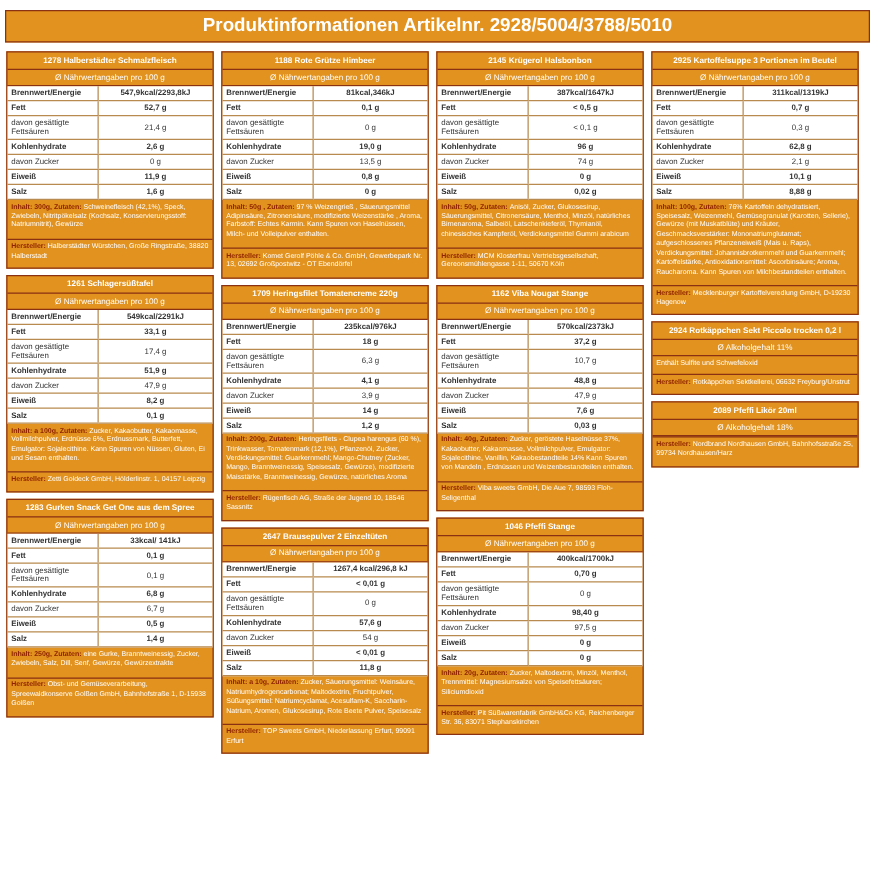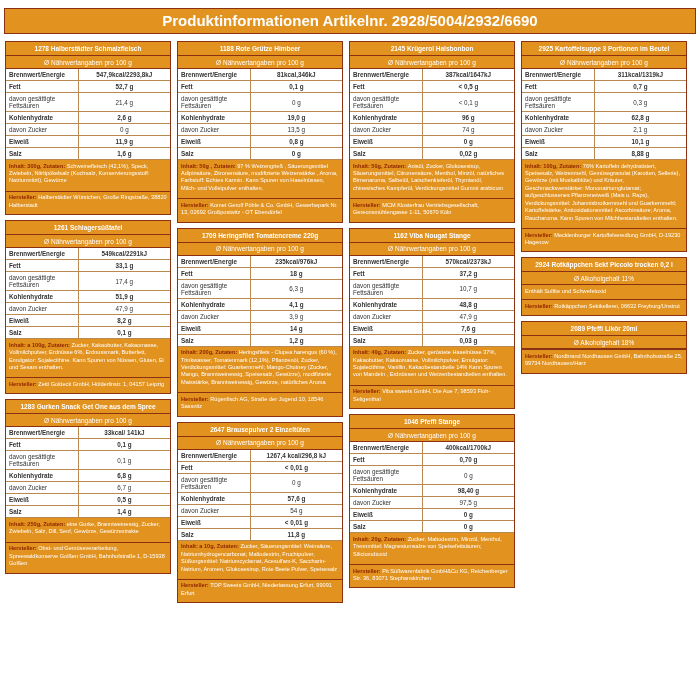--- a/index.html
+++ b/index.html
@@ -34,21 +34,21 @@
   .ingredients { color:#fff; font-size:5.6px; line-height:1.33; padding:2.5px 3px 6px 3px; }
   .ingredients .lbl, .manufacturer .lbl, .note .lbl { color:#8F2400; font-weight:bold; }
   .manufacturer {
     border-top:1px solid var(--border,#8A3013);
     color:#fff; font-size:5.6px; line-height:1.33; padding:2.5px 3px 5px 3px;
   }
 </style>
 </head>
 <body>
 
-<div class="page-header">Produktinformationen Artikelnr. 2928/5004/2932/6690</div>
+<div class="page-header">Produktinformationen Artikelnr. 2928/5004/3788/5010</div>
 
 <div class="grid" id="grid">
     <div class="col">
   <div class="card">
     <div class="card-title">1278 Halberstädter Schmalzfleisch</div>
     <div class="card-subtitle">Ø Nährwertangaben pro 100 g</div>
     <table class="nutrition">
           <tbody>
             <tr class="b">
               <td>Brennwert/Energie</td>

